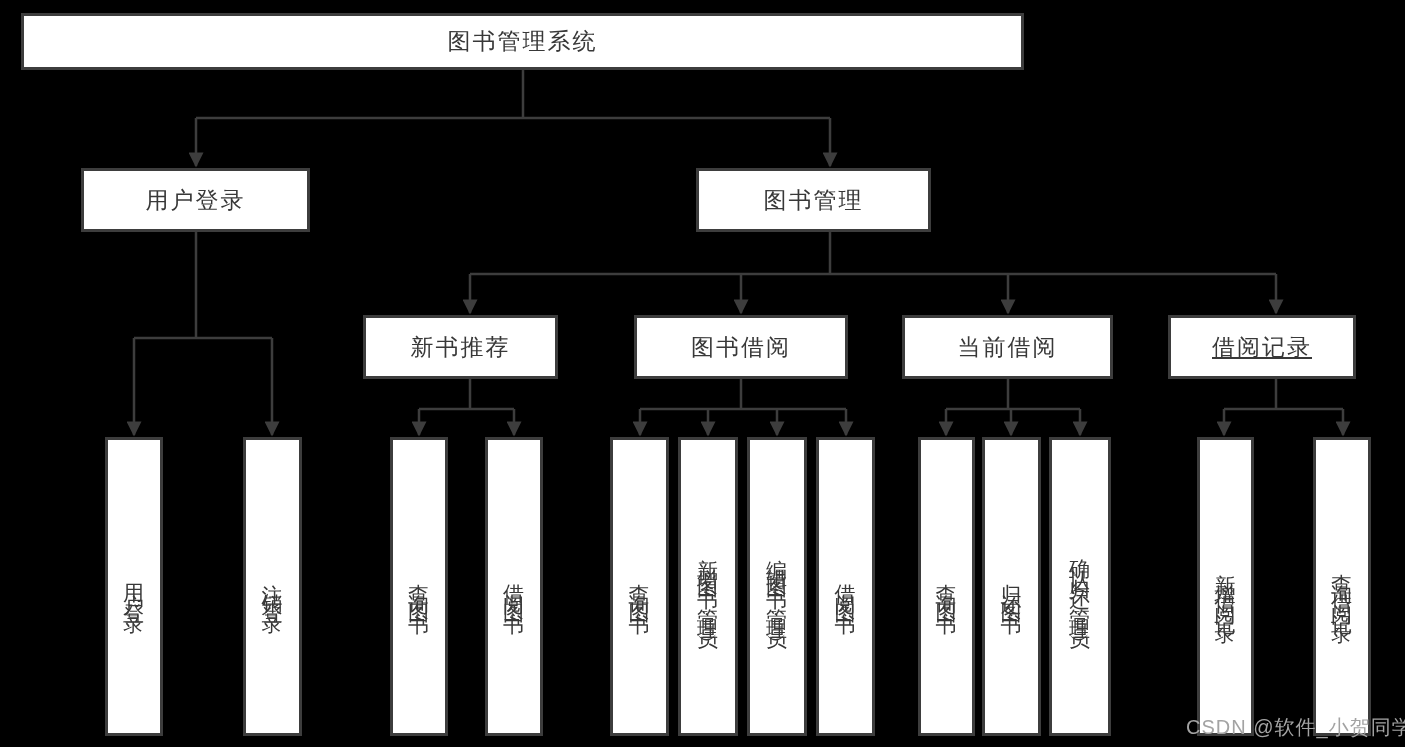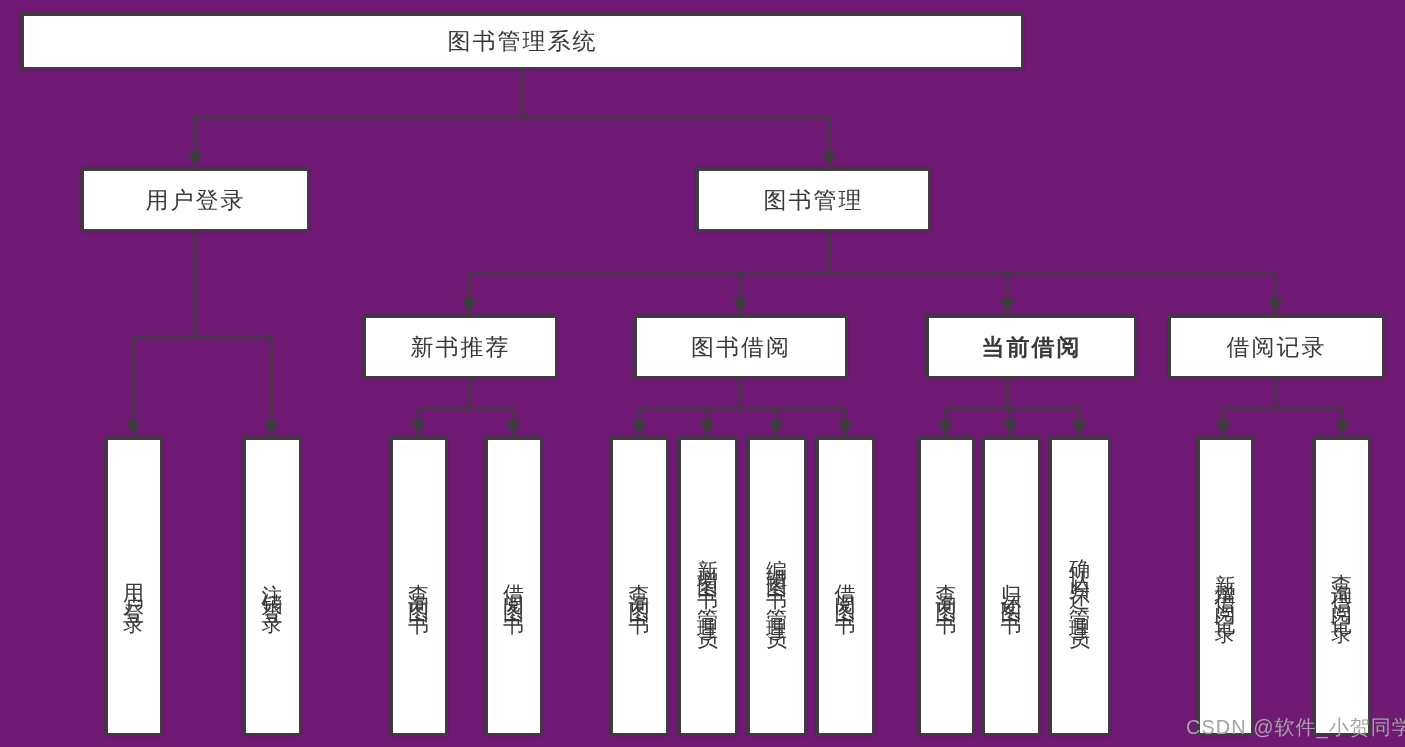--- a/index.html
+++ b/index.html
@@ -1,20 +1,20 @@
 <!DOCTYPE html>
 <html><head>
 <meta charset="utf-8">
 <style>
   html, body { margin: 0; padding: 0; background: #ffffff; }
   .stage {
     position: relative;
     width: 1405px;
     height: 747px;
-    background: #701a75;
+    background: #000000;
     font-family: "Liberation Sans", "DejaVu Sans", sans-serif;
     overflow: hidden;
   }
   svg.connectors {
     position: absolute;
     left: 0; top: 0;
     width: 1405px; height: 747px;
     pointer-events: none;
   }
   svg.connectors path, svg.connectors line {
@@ -103,22 +103,22 @@
     <line x1="1343" y1="409" x2="1343" y2="435" marker-end="url(#arw)"></line>
   </svg>
 
   <div class="node h" style="left:21px; top:13px; width:1003px; height:57px;">图书管理系统</div>
 
   <div class="node h" style="left:81px; top:168px; width:229px; height:64px;">用户登录</div>
   <div class="node h" style="left:696px; top:168px; width:235px; height:64px;">图书管理</div>
 
   <div class="node h" style="left:363px; top:315px; width:195px; height:64px;">新书推荐</div>
   <div class="node h" style="left:634px; top:315px; width:214px; height:64px;">图书借阅</div>
-  <div class="node h" style="left:926px; top:315px; width:211px; height:64px;font-weight:bold;">当前借阅</div>
-  <div class="node h" style="left:1168px; top:315px; width:217px; height:64px;">借阅记录</div>
+  <div class="node h" style="left:902px; top:315px; width:211px; height:64px;">当前借阅</div>
+  <div class="node h" style="left:1168px; top:315px; width:188px; height:64px;text-decoration:underline;">借阅记录</div>
 
   <div class="node v" style="left:105px; top:437px; width:58px; height:299px;">用户登录</div>
   <div class="node v" style="left:243px; top:437px; width:59px; height:299px;">注销登录</div>
 
   <div class="node v" style="left:390px; top:437px; width:58px; height:299px;">查询图书</div>
   <div class="node v" style="left:485px; top:437px; width:58px; height:299px;">借阅图书</div>
 
   <div class="node v" style="left:610px; top:437px; width:59px; height:299px;">查询图书</div>
   <div class="node v" style="left:678px; top:437px; width:60px; height:299px;">新增图书（管理员）</div>
   <div class="node v" style="left:747px; top:437px; width:60px; height:299px;">编辑图书（管理员）</div>

